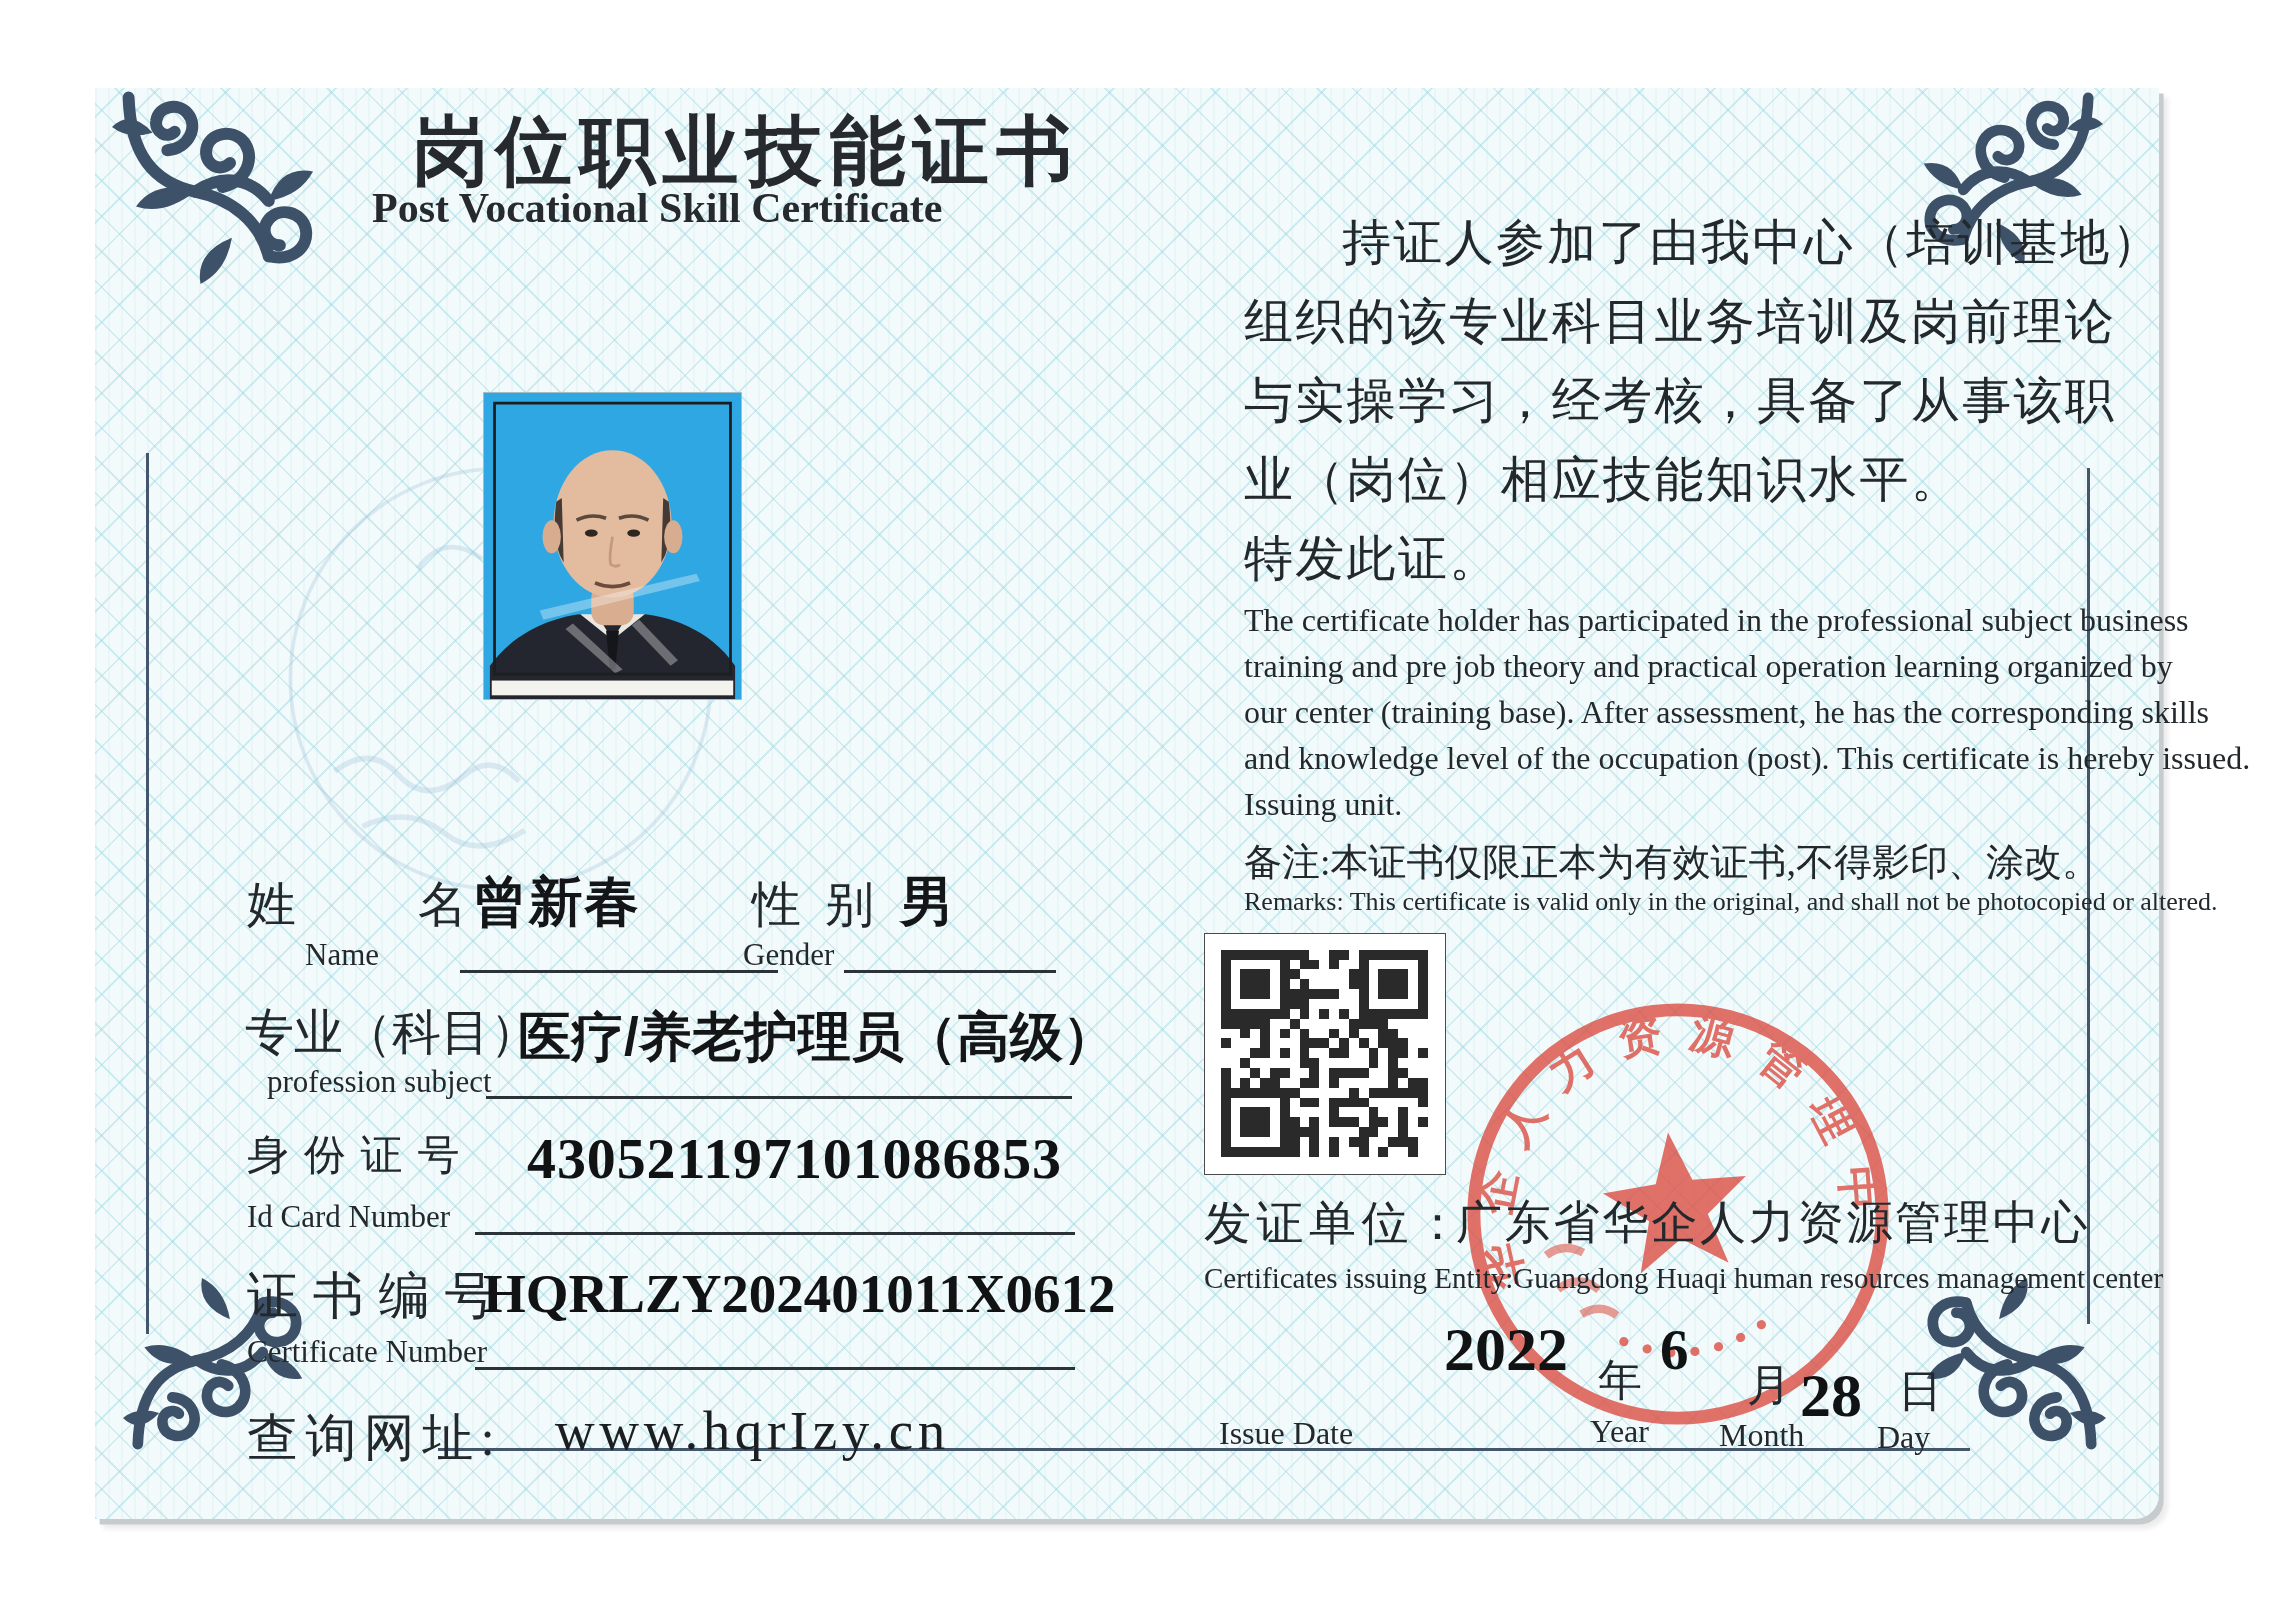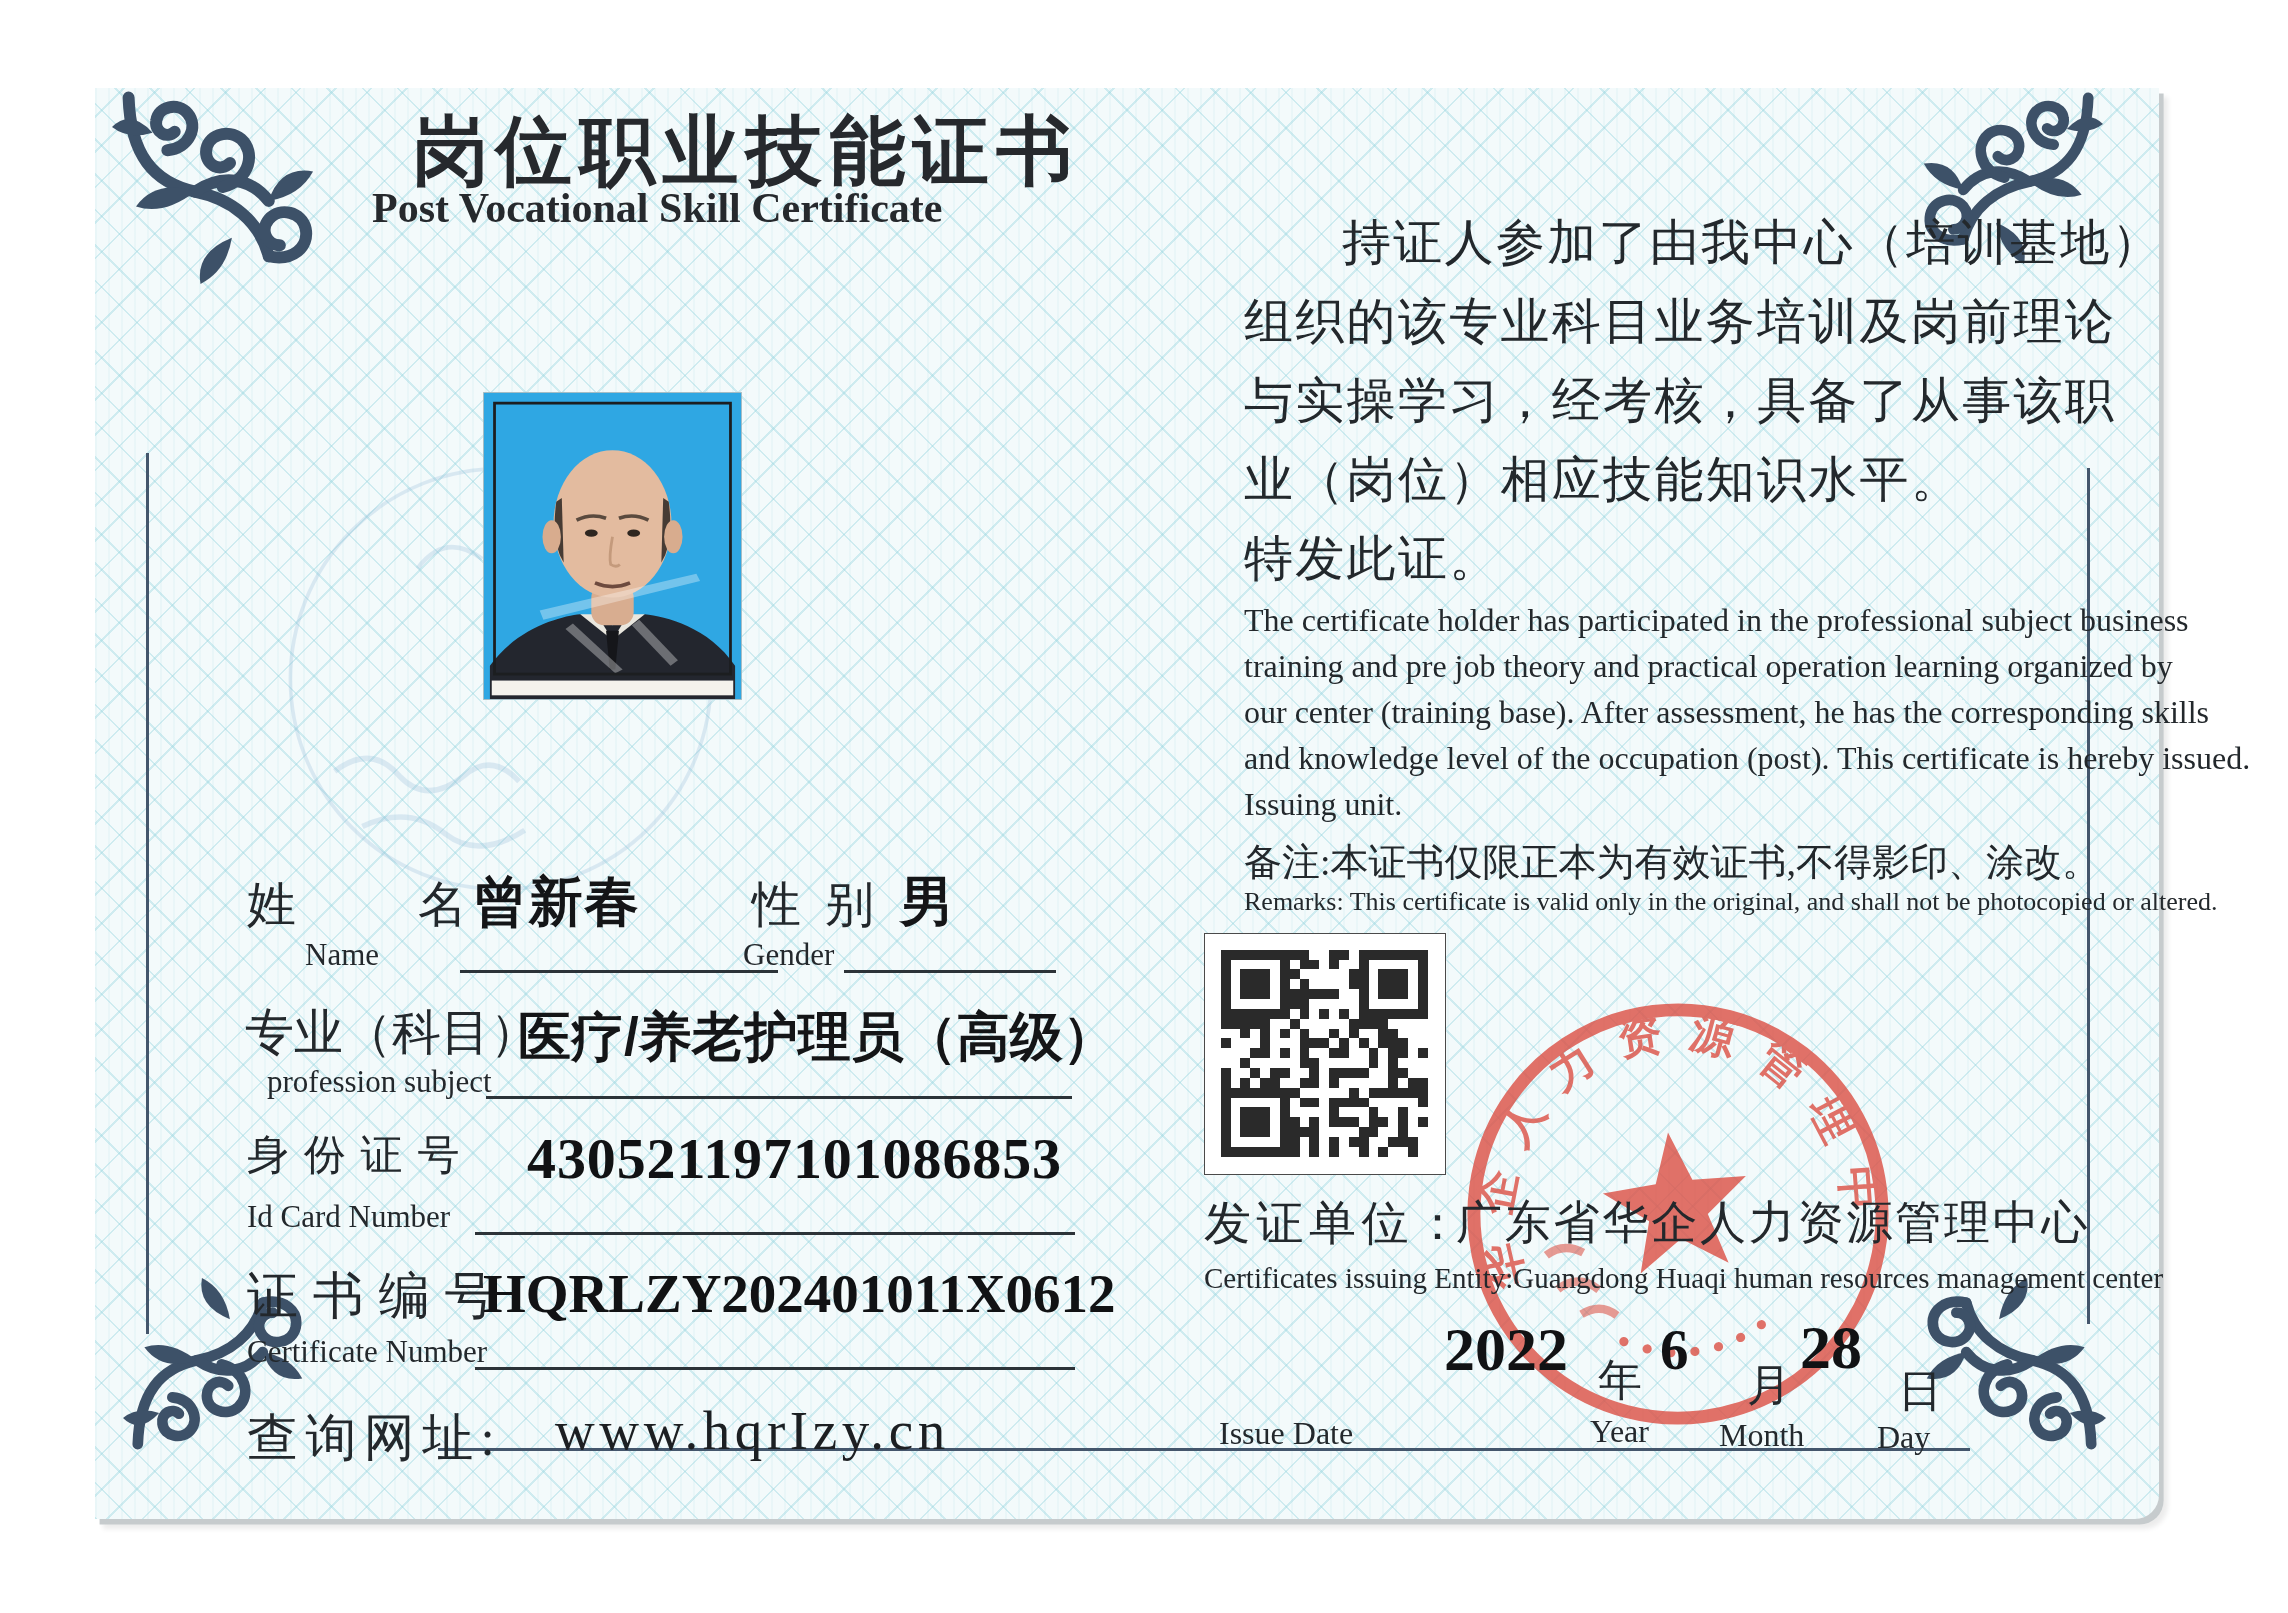--- a/index.html
+++ b/index.html
@@ -377,21 +377,21 @@
   <div class="abs cnkai nowrap" style="left:1109px;top:1104px;font-size:47px;letter-spacing:5.5px;">发证单位：</div>
   <div class="abs cnkai nowrap" style="left:1361px;top:1104px;font-size:46px;letter-spacing:2.8px;">广东省华企人力资源管理中心</div>
   <div class="abs en nowrap" style="left:1109px;top:1174px;font-size:29px;">Certificates issuing Entity:Guangdong Huaqi human resources management center</div>
 
   <div class="abs en nowrap" style="left:1124px;top:1327px;font-size:32px;">Issue Date</div>
 
   <div class="abs valserif nowrap" style="left:1349px;top:1226px;font-size:62px;">2022</div>
   <div class="abs cnkai nowrap" style="left:1503px;top:1263px;font-size:44px;">年</div>
   <div class="abs valserif nowrap" style="left:1565px;top:1229px;font-size:57px;">6</div>
   <div class="abs cnkai nowrap" style="left:1652px;top:1268px;font-size:44px;">月</div>
-  <div class="abs valserif nowrap" style="left:1705px;top:1224px;font-size:62px;">28</div>
+  <div class="abs valserif nowrap" style="left:1705px;top:1272px;font-size:62px;">28</div>
   <div class="abs cnkai nowrap" style="left:1803px;top:1274px;font-size:44px;">日</div>
 
   <div class="abs en nowrap" style="left:1495px;top:1325px;font-size:32px;">Year</div>
   <div class="abs en nowrap" style="left:1624px;top:1329px;font-size:32px;">Month</div>
   <div class="abs en nowrap" style="left:1766px;top:1331px;font-size:32px;margin-left:16px;">Day</div>
 
 </div>
 
 
 </body></html>

